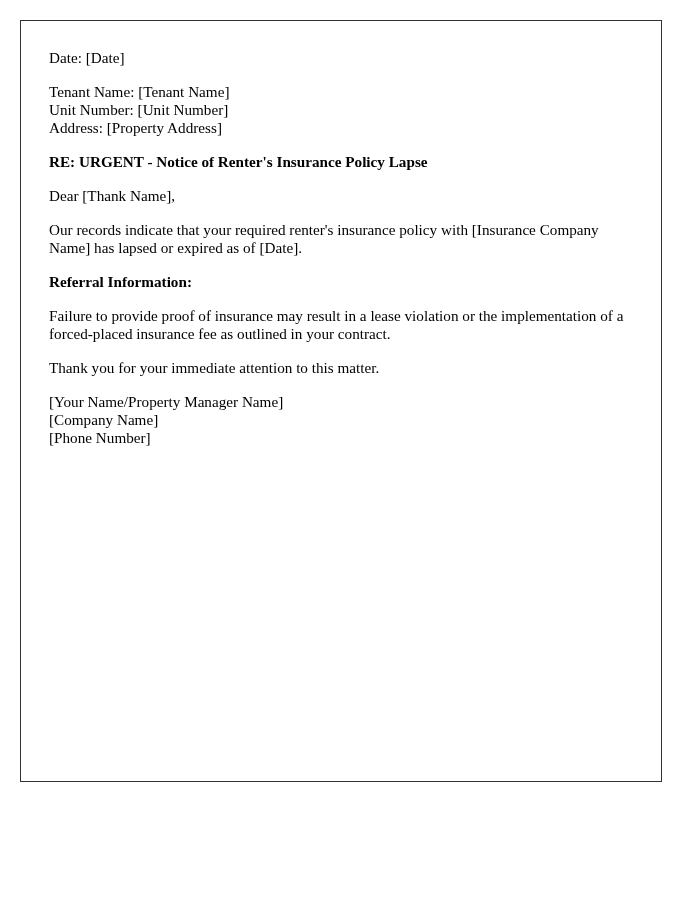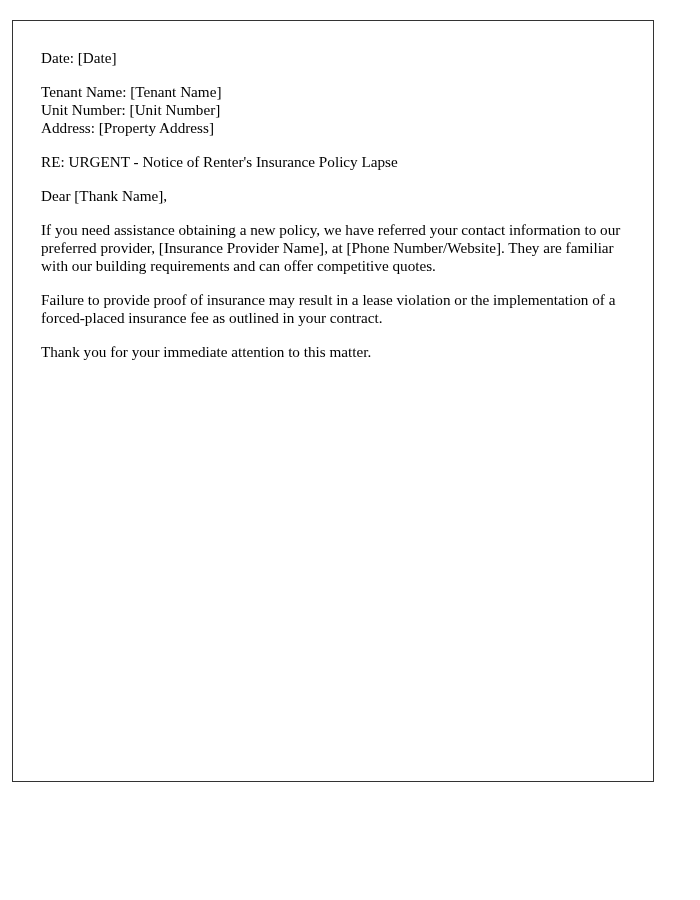--- a/index.html
+++ b/index.html
@@ -9,40 +9,40 @@
     }
     body {
       width: 700px;
       height: 900px;
       position: relative;
       font-family: "Liberation Serif", "DejaVu Serif", serif;
       color: #000;
     }
     .letter {
       position: absolute;
-      left: 12px;
+      left: 20px;
       top: 20px;
       width: 640px;
       height: 760px;
       border: 1px solid #333333;
       box-sizing: content-box;
     }
     .content {
       position: absolute;
       left: 28px;
       top: 28px;
       width: 590px;
       font-size: 15.2px;
       line-height: 18px;
     }
     .content p {
       margin: 0 0 16px 0;
     }
     .content .bold {
-      font-weight: normal;
+      font-weight: bold;
     }
     .block-line {
       display: block;
     }
   </style>
 </head>
 <body>
 
 <div class="letter">
   <div class="content">
@@ -52,27 +52,33 @@
     <p>
       <span class="block-line">Tenant Name: [Tenant Name]</span>
       <span class="block-line">Unit Number: [Unit Number]</span>
       <span class="block-line">Address: [Property Address]</span>
     </p>
 
     <p class="bold">RE: URGENT - Notice of Renter's Insurance Policy Lapse</p>
 
     <p>Dear [Thank Name],</p>
 
+    <p>Our records indicate that your required renter's insurance policy with [Insurance Company Name] has lapsed or expired as of [Date].</p>
 
 
 
 
+    <p class="bold">Referral Information:</p>
 
-    <p>If you need assistance obtaining a new policy, we have referred your contact information to our preferred provider, [Insurance Provider Name], at [Phone Number/Website]. They are familiar with our building requirements and can offer competitive quotes.</p>
 
     <p>Failure to provide proof of insurance may result in a lease violation or the implementation of a forced-placed insurance fee as outlined in your contract.</p>
 
     <p>Thank you for your immediate attention to this matter.</p>
 
 
+    <p>
+      <span class="block-line">[Your Name/Property Manager Name]</span>
+      <span class="block-line">[Company Name]</span>
+      <span class="block-line">[Phone Number]</span>
+    </p>
 
   </div>
 </div>
 
 </body></html>

